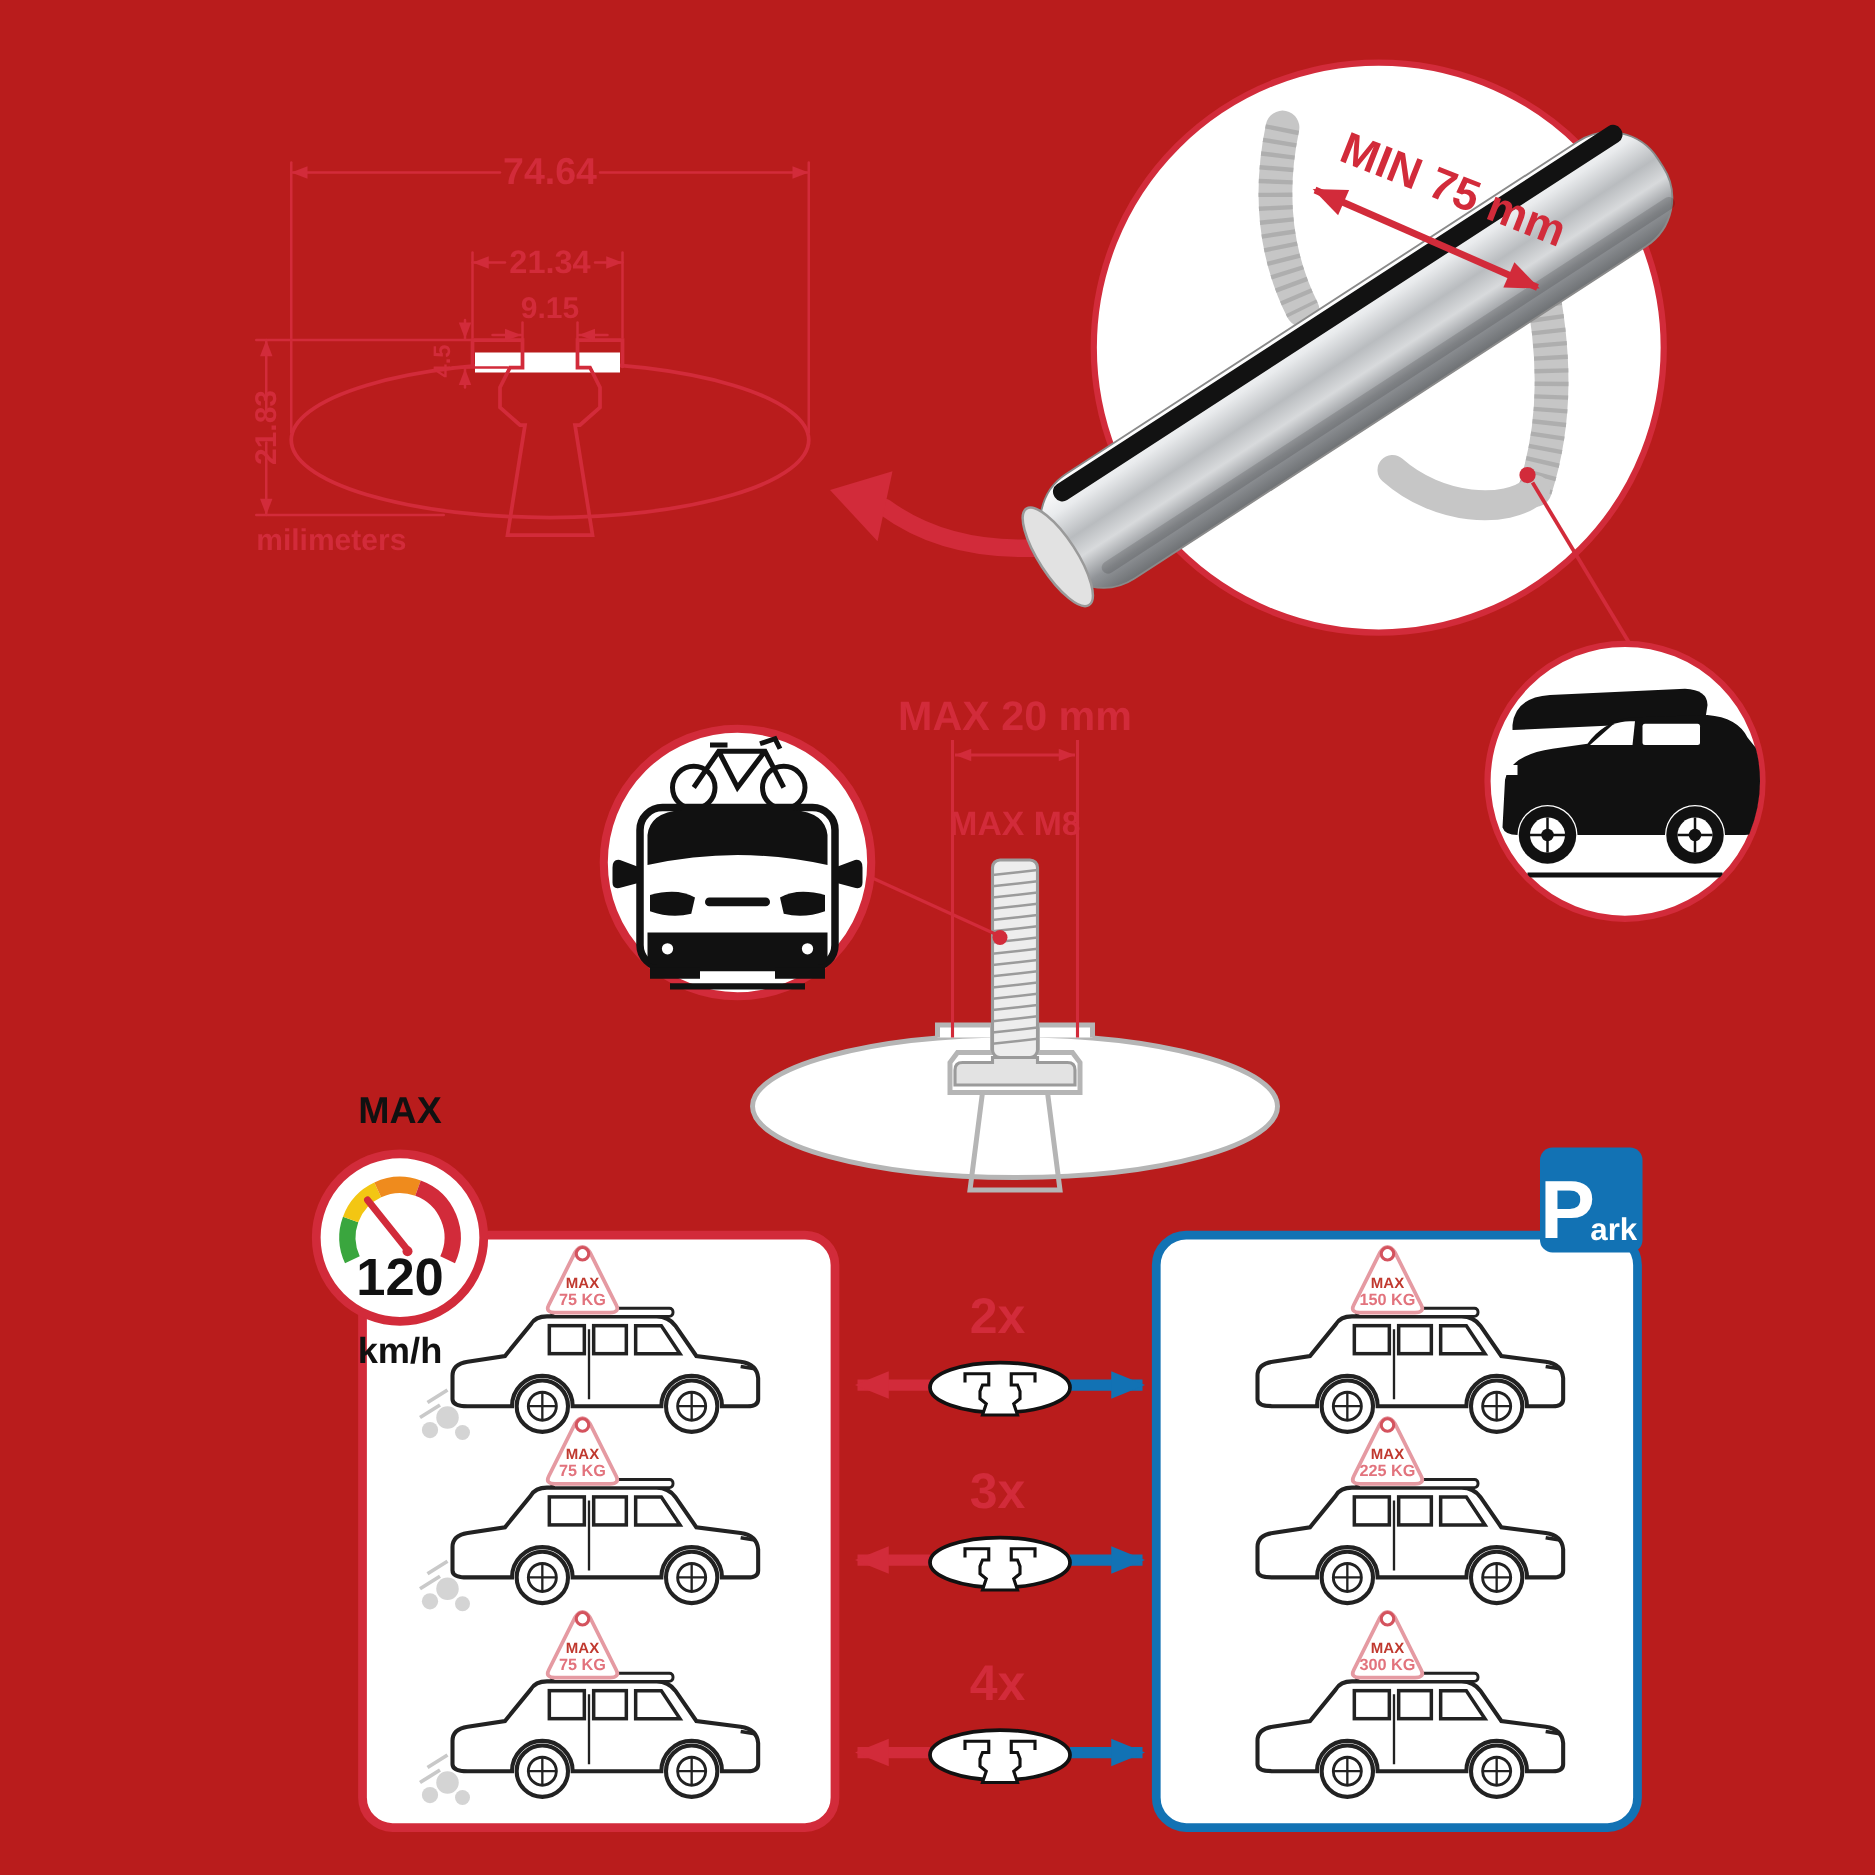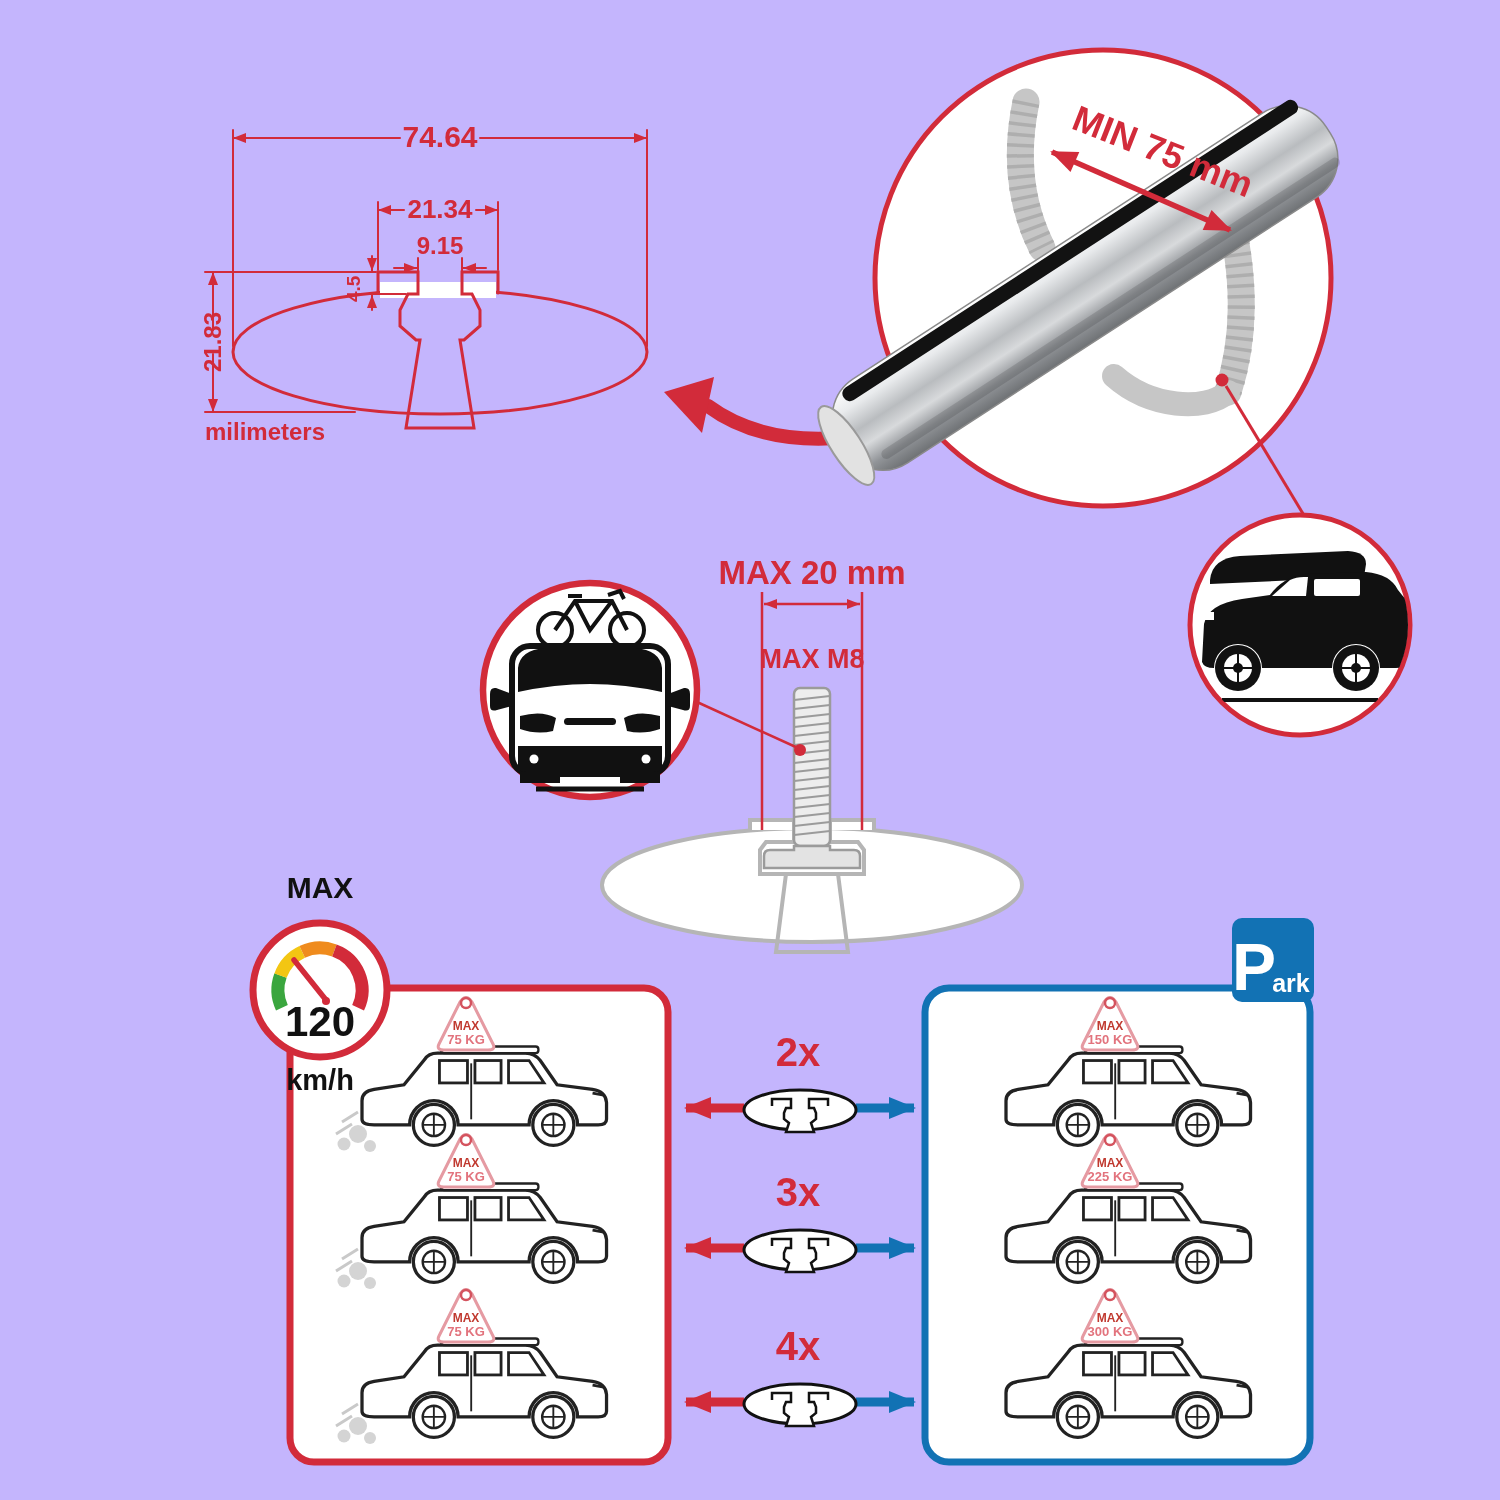--- a/index.html
+++ b/index.html
@@ -1,16 +1,16 @@
 <!DOCTYPE html>
 <html><head>
 <meta charset="utf-8">
 <style>
   html,body{margin:0;padding:0;background:#fff;}
-  .stage{width:1500px;height:1500px;position:relative;background:#c4b5fd;overflow:hidden;}
+  .stage{width:1500px;height:1500px;position:relative;background:#b91c1c;overflow:hidden;}
   svg{display:block;}
   text{font-family:"Liberation Sans",sans-serif;}
 </style>
 </head>
 <body>
 
 <div class="stage">
 <svg width="1500" height="1500" viewBox="0 0 1500 1500" xmlns="http://www.w3.org/2000/svg">
   <defs>
     <marker id="dimE" markerUnits="userSpaceOnUse" markerWidth="16" markerHeight="12" refX="14" refY="6" orient="auto">

